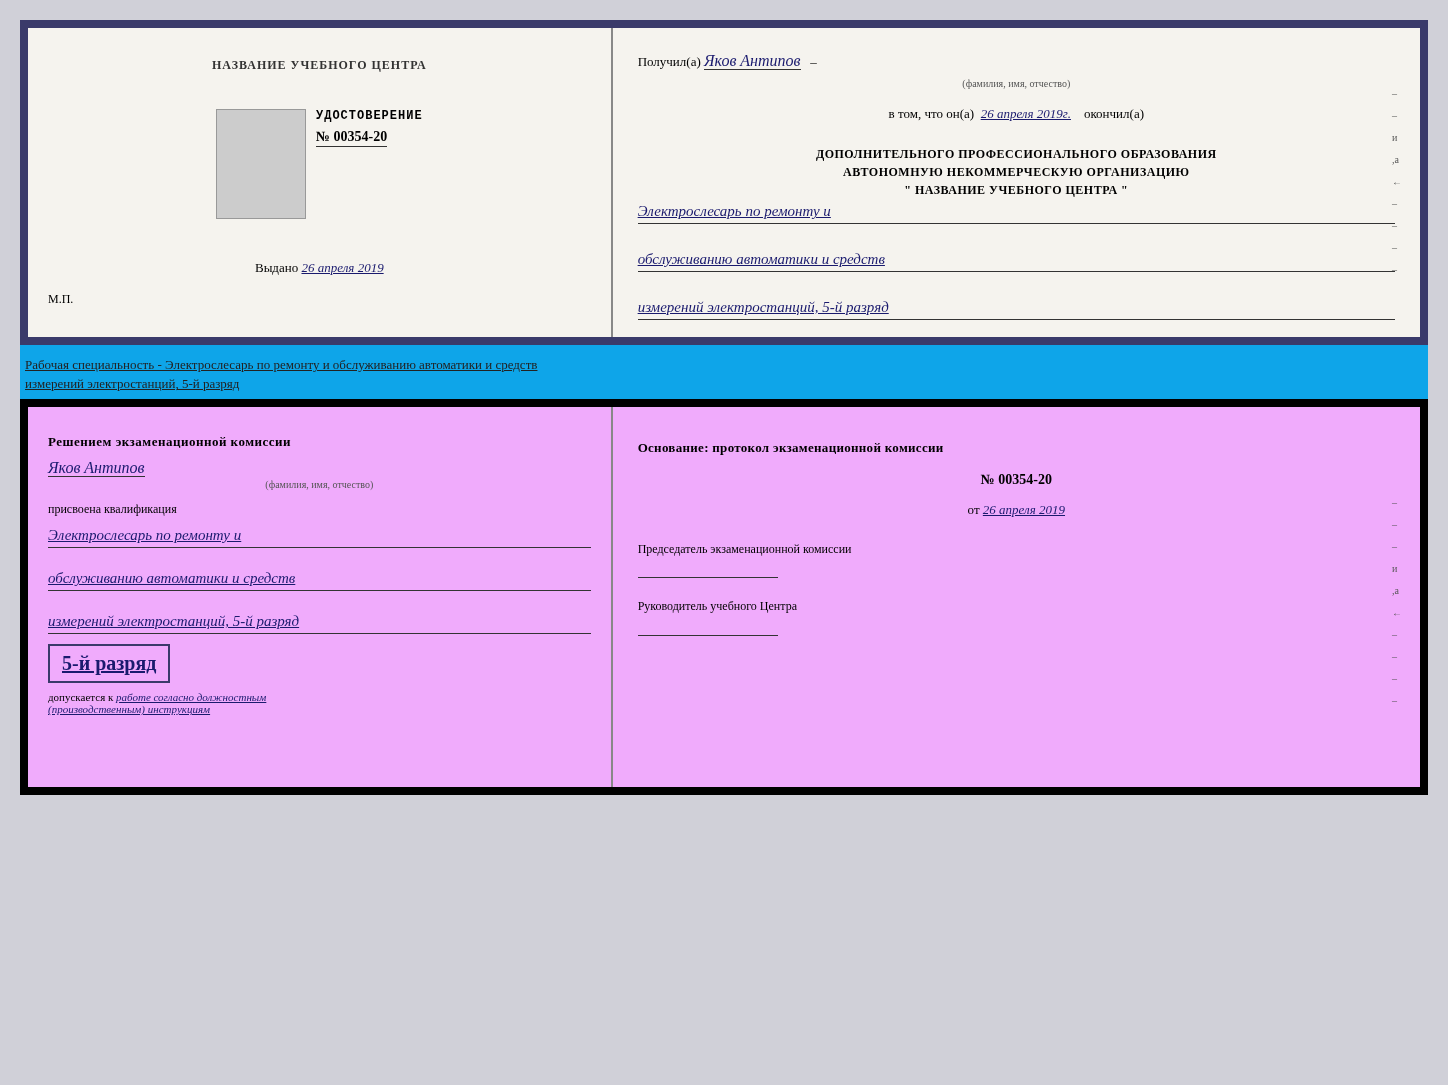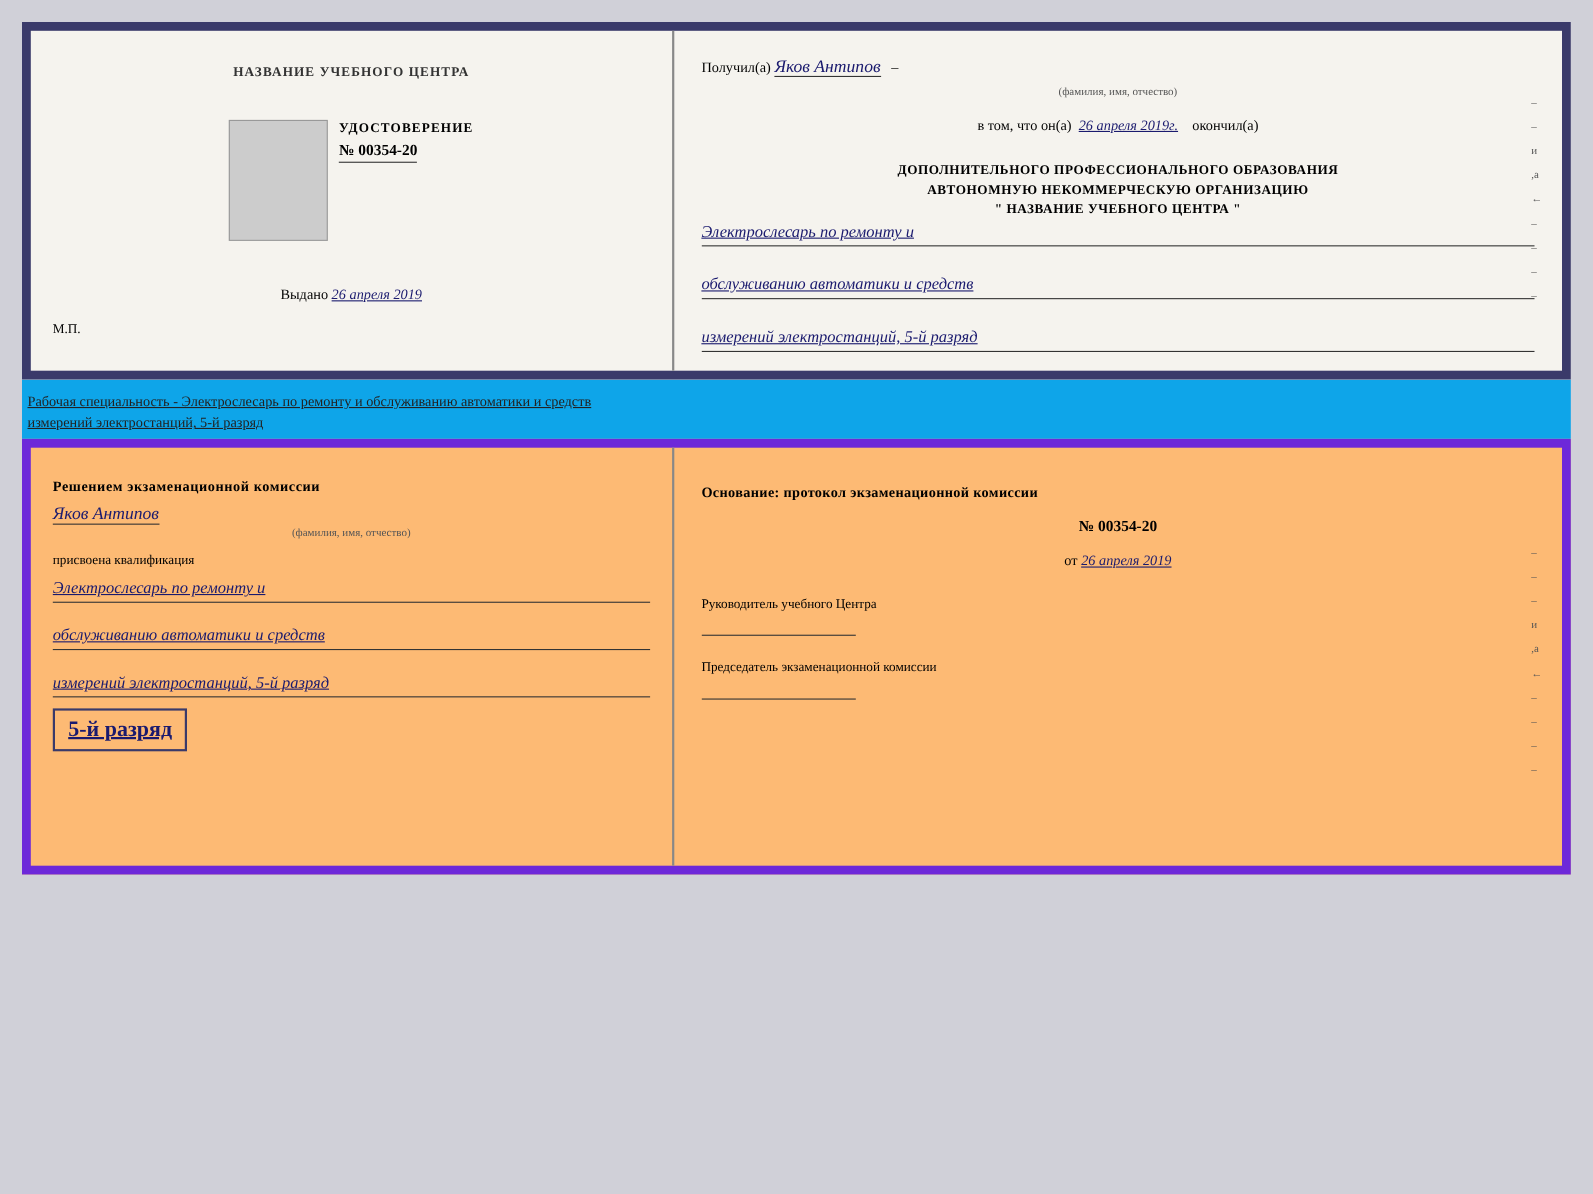--- a/index.html
+++ b/index.html
@@ -53,20 +53,21 @@
       color: #333;
       margin-bottom: 30px;
     }
 
     .cert-number-label {
       font-size: 12px;
       font-weight: bold;
       letter-spacing: 1px;
       display: block;
       margin-bottom: 4px;
+      font-family: Liberation Mono, monospace;
     }
 
     .cert-number-value {
       font-size: 14px;
       font-weight: bold;
       border-bottom: 1px solid #333;
       padding-bottom: 2px;
     }
 
     .cert-photo-placeholder {
@@ -180,22 +181,22 @@
       padding: 10px 5px 5px 5px;
       font-size: 13px;
       color: #222;
       line-height: 1.5;
       text-decoration: underline;
     }
 
     
     .bottom-cert {
       display: flex;
-      border: 8px solid #6d28d9;
-      background: #fdba74;
+      border: 8px solid #000000;
+      background: #f0abfc;
       position: relative;
     }
 
     .bottom-cert-left {
       width: 42%;
       border-right: 2px solid #888;
       padding: 25px 20px;
       font-size: 13px;
       min-height: 380px;
       position: relative;
@@ -383,43 +384,49 @@
       <div class="qual-label">присвоена квалификация</div>
 
       <span class="handwritten-profession underlined-handwritten">Электрослесарь по ремонту и</span><br>
       <span class="handwritten-profession underlined-handwritten">обслуживанию автоматики и средств</span><br>
       <span class="handwritten-profession underlined-handwritten">измерений электростанций, 5-й разряд</span>
 
       <div class="grade-box">
         <span class="grade-text">5-й разряд</span>
       </div>
 
+      <div class="admission-text">
+        <span>допускается к</span>
+        <span class="handwritten-admission">работе согласно должностным</span>
+        <br>
+        <span class="handwritten-admission">(производственным) инструкциям</span>
+      </div>
     </div>
 
     <div class="bottom-cert-right">
       <div class="basis-label">Основание: протокол экзаменационной комиссии</div>
 
       <div class="protocol-number">
         <span>№</span>&nbsp;<span>00354-20</span>
       </div>
 
       <div class="protocol-date">
         <span>от</span>&nbsp;<span class="handwritten-date">26 апреля 2019</span>
+      </div>
+
+      <div class="signature-block">
+        <div class="signature-role">Председатель экзаменационной комиссии</div>
+        <div class="signature-line"></div>
       </div>
 
       <div class="signature-block">
         <div class="signature-role">Руководитель учебного Центра</div>
         <div class="signature-line"></div>
       </div>
 
-      <div class="signature-block">
-        <div class="signature-role">Председатель экзаменационной комиссии</div>
-        <div class="signature-line"></div>
-      </div>
-
       <div class="right-side-marks">
         <span>–</span>
         <span>–</span>
         <span>–</span>
         <span>и</span>
         <span>,а</span>
         <span>←</span>
         <span>–</span>
         <span>–</span>
         <span>–</span>

